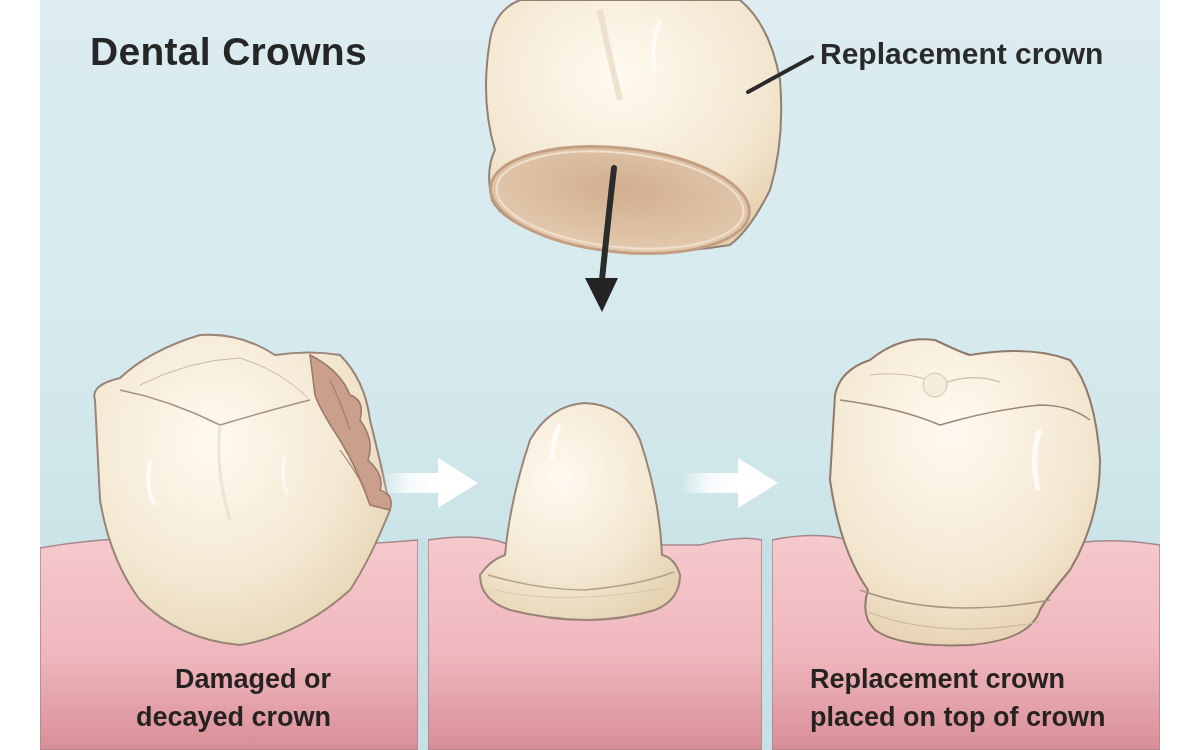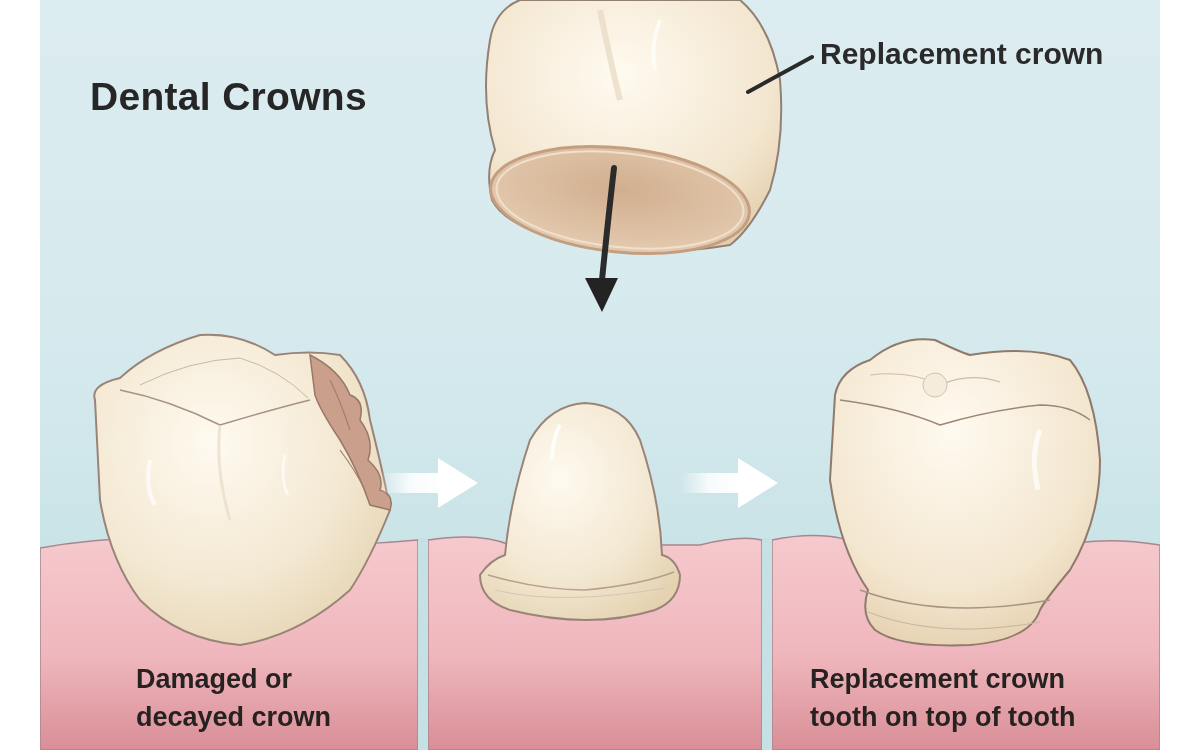--- a/index.html
+++ b/index.html
@@ -1,22 +1,22 @@
 <!DOCTYPE html>
 <html><head>
   <meta charset="utf-8">
   <style>
     html, body { margin: 0; padding: 0; background: #ffffff; }
     body { width: 1200px; height: 750px; position: relative; overflow: hidden; font-family: "Liberation Sans", "DejaVu Sans", sans-serif; }
     .canvas { position: absolute; left: 40px; top: 0; width: 1120px; height: 750px; background: linear-gradient(180deg, #dcecf0 0%, #d6eaee 45%, #c9e3e7 75%, #bfdfe3 100%); overflow: hidden; }
-    .title { position: absolute; left: 50px; top: 30px; font-size: 39px; font-weight: bold; color: #262626; letter-spacing: 0.3px; margin-top: 45px; }
+    .title { position: absolute; left: 50px; top: 30px; font-size: 39px; font-weight: bold; color: #262626; letter-spacing: 0.3px; }
     .crown-label { position: absolute; left: 780px; top: 37px; font-size: 30px; font-weight: bold; color: #2a2a2a; }
     svg.art { position: absolute; left: 0; top: 0; }
     .panel-label { position: absolute; font-size: 27px; font-weight: bold; color: #262222; line-height: 38px; }
-    .lbl-1 { left: 96px; top: 660px; }
+    .lbl-1 { left: 96px; top: 660px; text-align: right; }
     .lbl-2 { left: 412px; top: 660px; }
     .lbl-3 { left: 770px; top: 660px; }
   </style>
 </head>
 <body>
 
 <div class="canvas">
 
   <svg class="art" width="1120" height="750" viewBox="0 0 1120 750">
     <defs>
@@ -114,15 +114,15 @@
 
   <div class="title">Dental Crowns</div>
   <div class="crown-label">Replacement crown</div>
 
   <div class="panel-label lbl-1">
     <div>Damaged or</div>
     <div>decayed crown</div>
   </div>
   <div class="panel-label lbl-3">
     <div>Replacement crown</div>
-    <div>tooth on top of tooth</div>
+    <div>placed on top of crown</div>
   </div>
 </div>
 
 </body></html>

